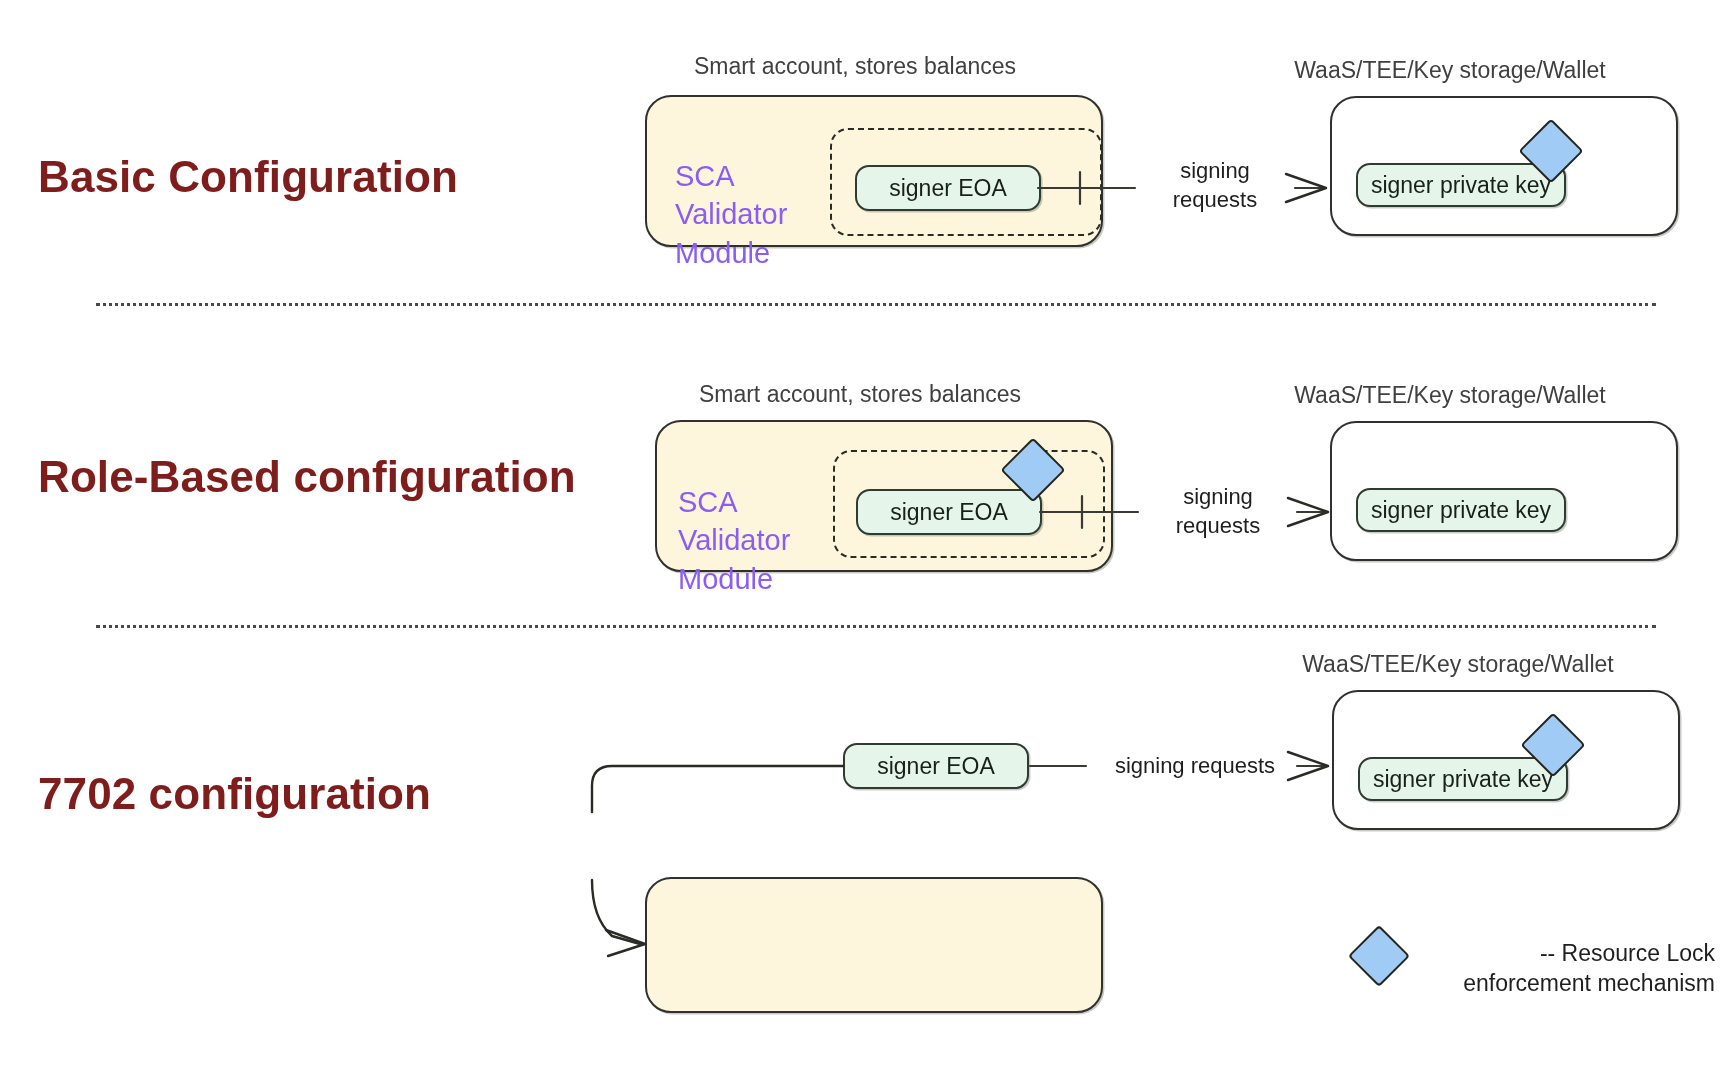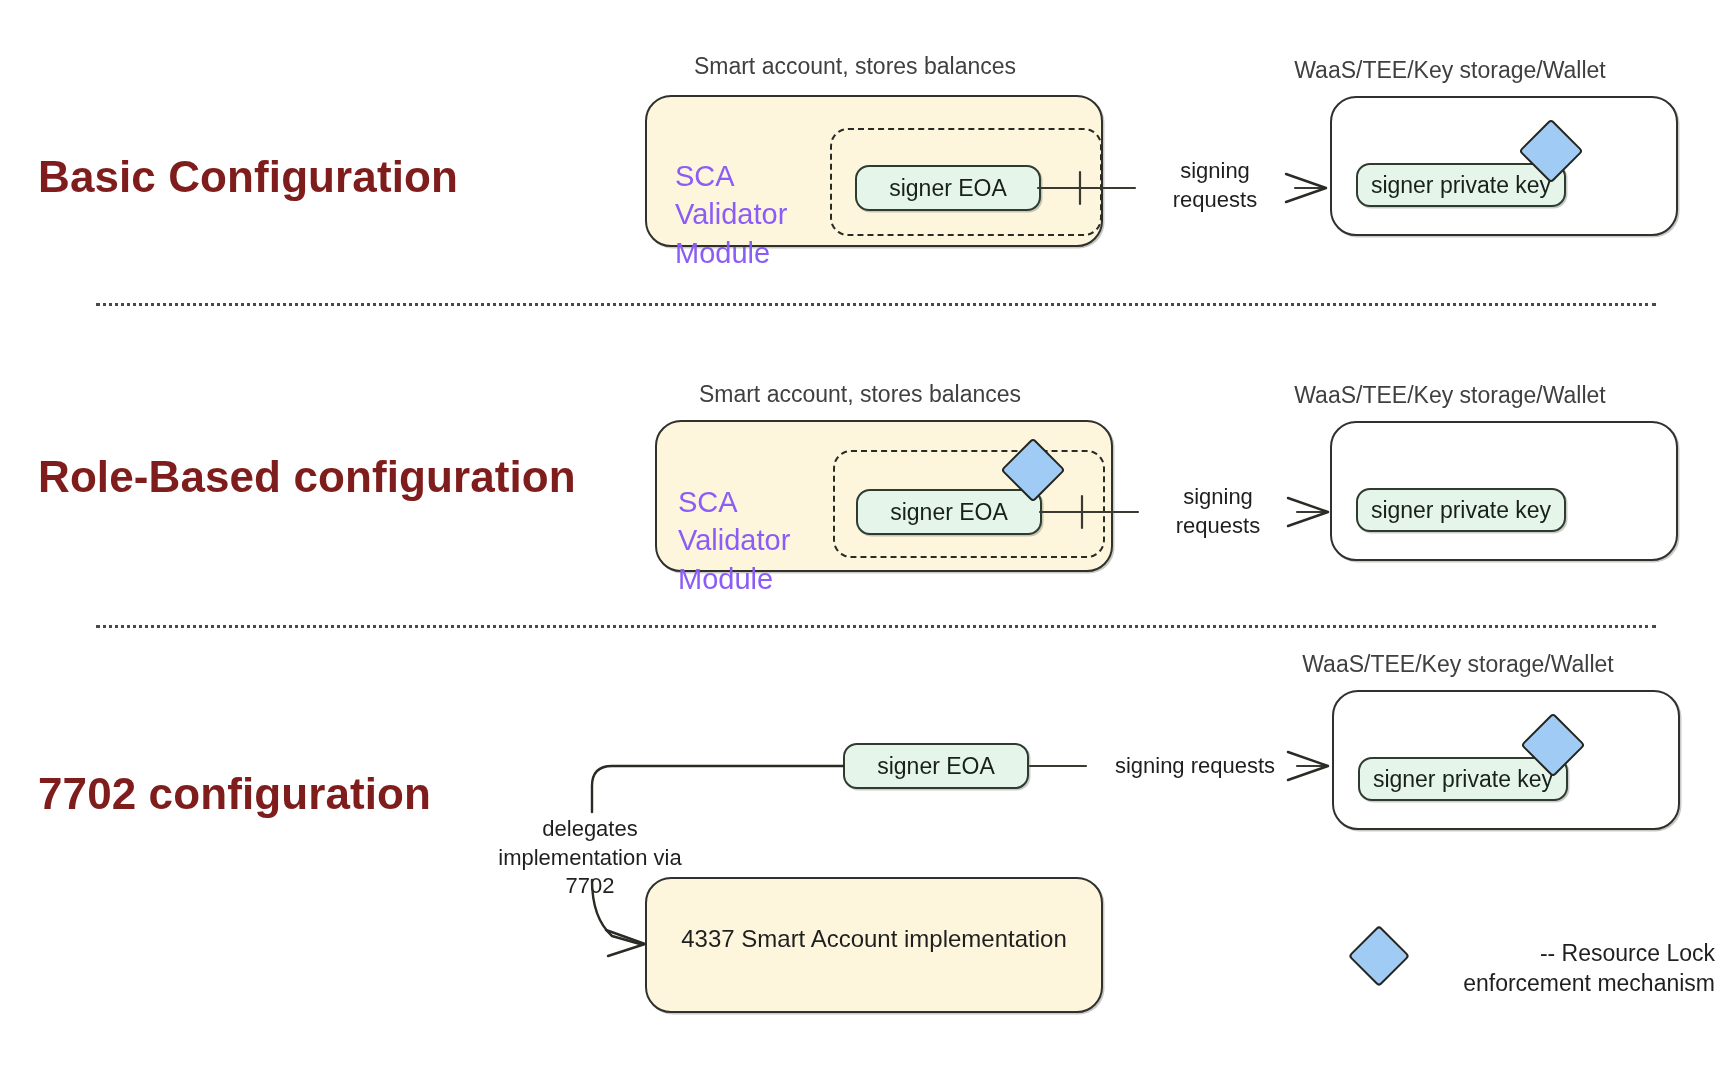--- a/index.html
+++ b/index.html
@@ -204,27 +204,23 @@
   <div class="abs edge-label" style="left:1090px; top:752px; width:210px;">signing requests</div>
 
   <div class="abs caption" style="left:1258px; top:650px; width:400px;">WaaS/TEE/Key storage/Wallet</div>
 
   <div class="abs white-box" style="left:1332px; top:690px; width:348px; height:140px;"></div>
 
   <div class="abs mint-box" style="left:1358px; top:757px; width:210px; height:44px;">signer private key</div>
 
   <div class="abs diamond" style="left:1530px; top:722px;"></div>
 
-  <div class="abs edge-label" style="left:480px; top:815px; width:220px;">delegates
-implementation via
-7702</div>
 
   <div class="abs cream-box" style="left:645px; top:877px; width:458px; height:136px;"></div>
 
-  <div class="abs" style="left:645px; top:925px; width:458px; text-align:center; font-size:24px; color:#1f1f1f;">4337 Smart Account implementation</div>
 
   <div class="abs diamond sm" style="left:1357px; top:934px;"></div>
 
   <div class="abs legend-text" style="left:1425px; top:938px; width:290px;">-- Resource Lock
 enforcement mechanism</div>
 
   <svg class="overlay" viewBox="0 0 1730 1076">
 
     <g>
       <path class="thin" d="M1038 188 L1135 188"></path>

